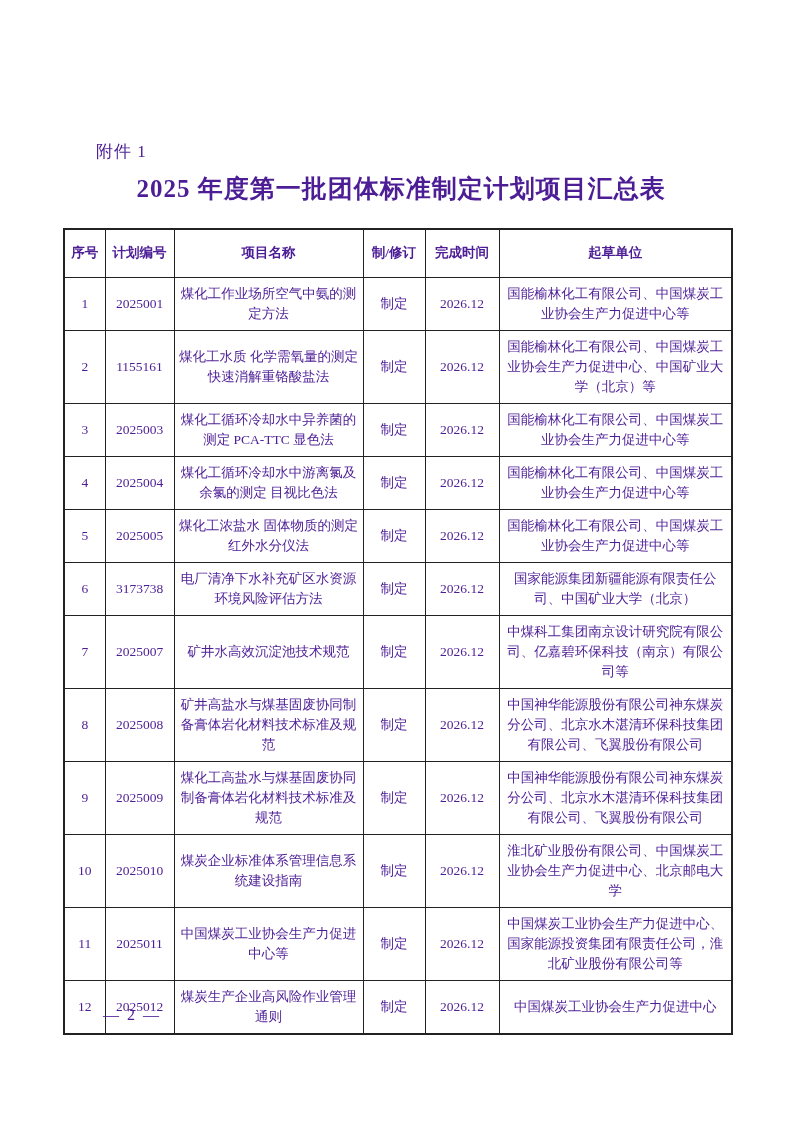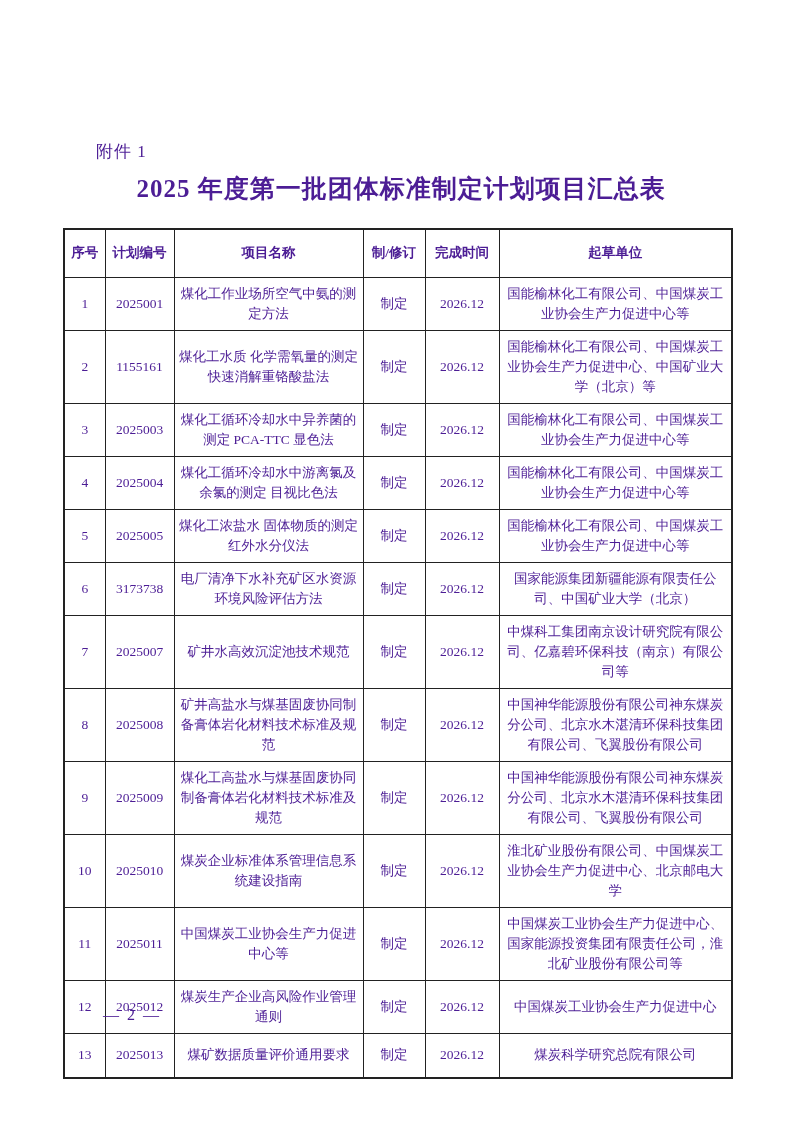--- a/index.html
+++ b/index.html
@@ -187,26 +187,18 @@
           <td class="c-left">中国煤炭工业协会生产力促进中心、国家能源投资集团有限责任公司，淮北矿业股份有限公司等</td>
         </tr>
         <tr>
           <td class="c-center">12</td>
           <td class="c-center">2025012</td>
           <td class="c-left">煤炭生产企业高风险作业管理通则</td>
           <td class="c-center">制定</td>
           <td class="c-center">2026.12</td>
           <td class="c-left">中国煤炭工业协会生产力促进中心</td>
         </tr>
-        <tr>
-          <td class="c-center">13</td>
-          <td class="c-center">2025013</td>
-          <td class="c-left">煤矿数据质量评价通用要求</td>
-          <td class="c-center">制定</td>
-          <td class="c-center">2026.12</td>
-          <td class="c-left">煤炭科学研究总院有限公司</td>
-        </tr>
       </tbody>
   </table>
 
   <div class="footer">— 2 —</div>
 
 </div>
 
 </body></html>

